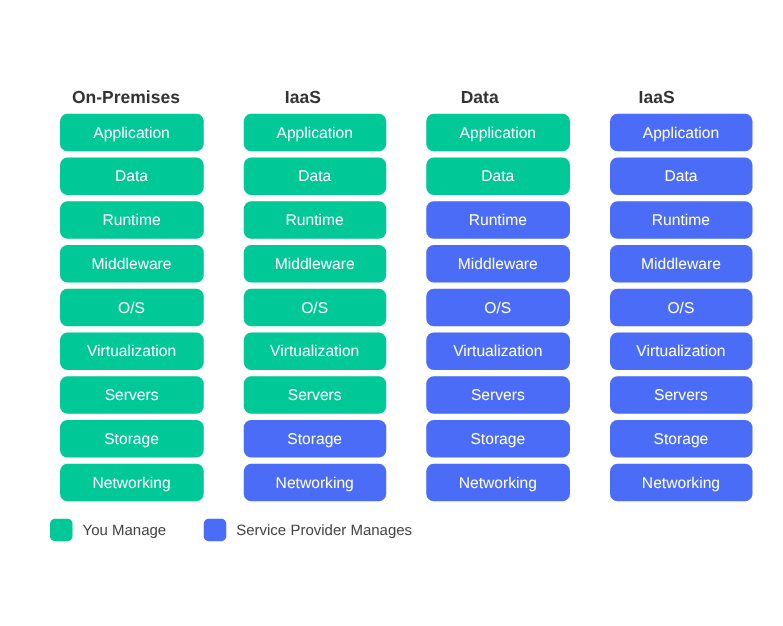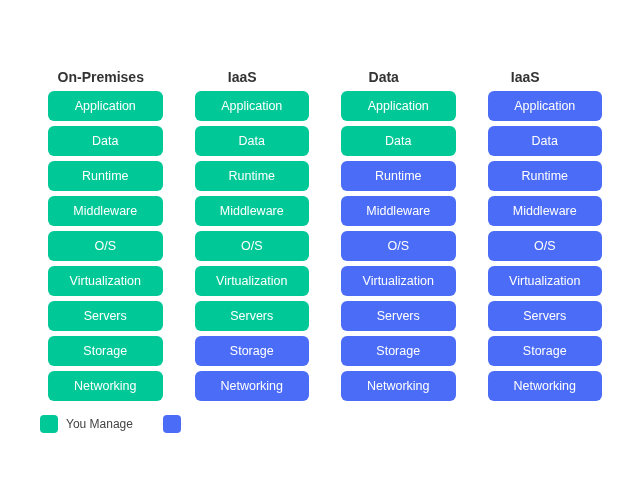--- a/index.html
+++ b/index.html
@@ -157,15 +157,16 @@
         </div>
       </div>
   </div>
   <div class="legend">
     <div class="legend-item">
       <div class="legend-box green"></div>
       <span class="legend-label">You Manage</span>
     </div>
     <div class="legend-item">
       <div class="legend-box blue"></div>
+      <span class="legend-label">Service Provider Manages</span>
     </div>
   </div>
 </div>
 
 </body></html>

